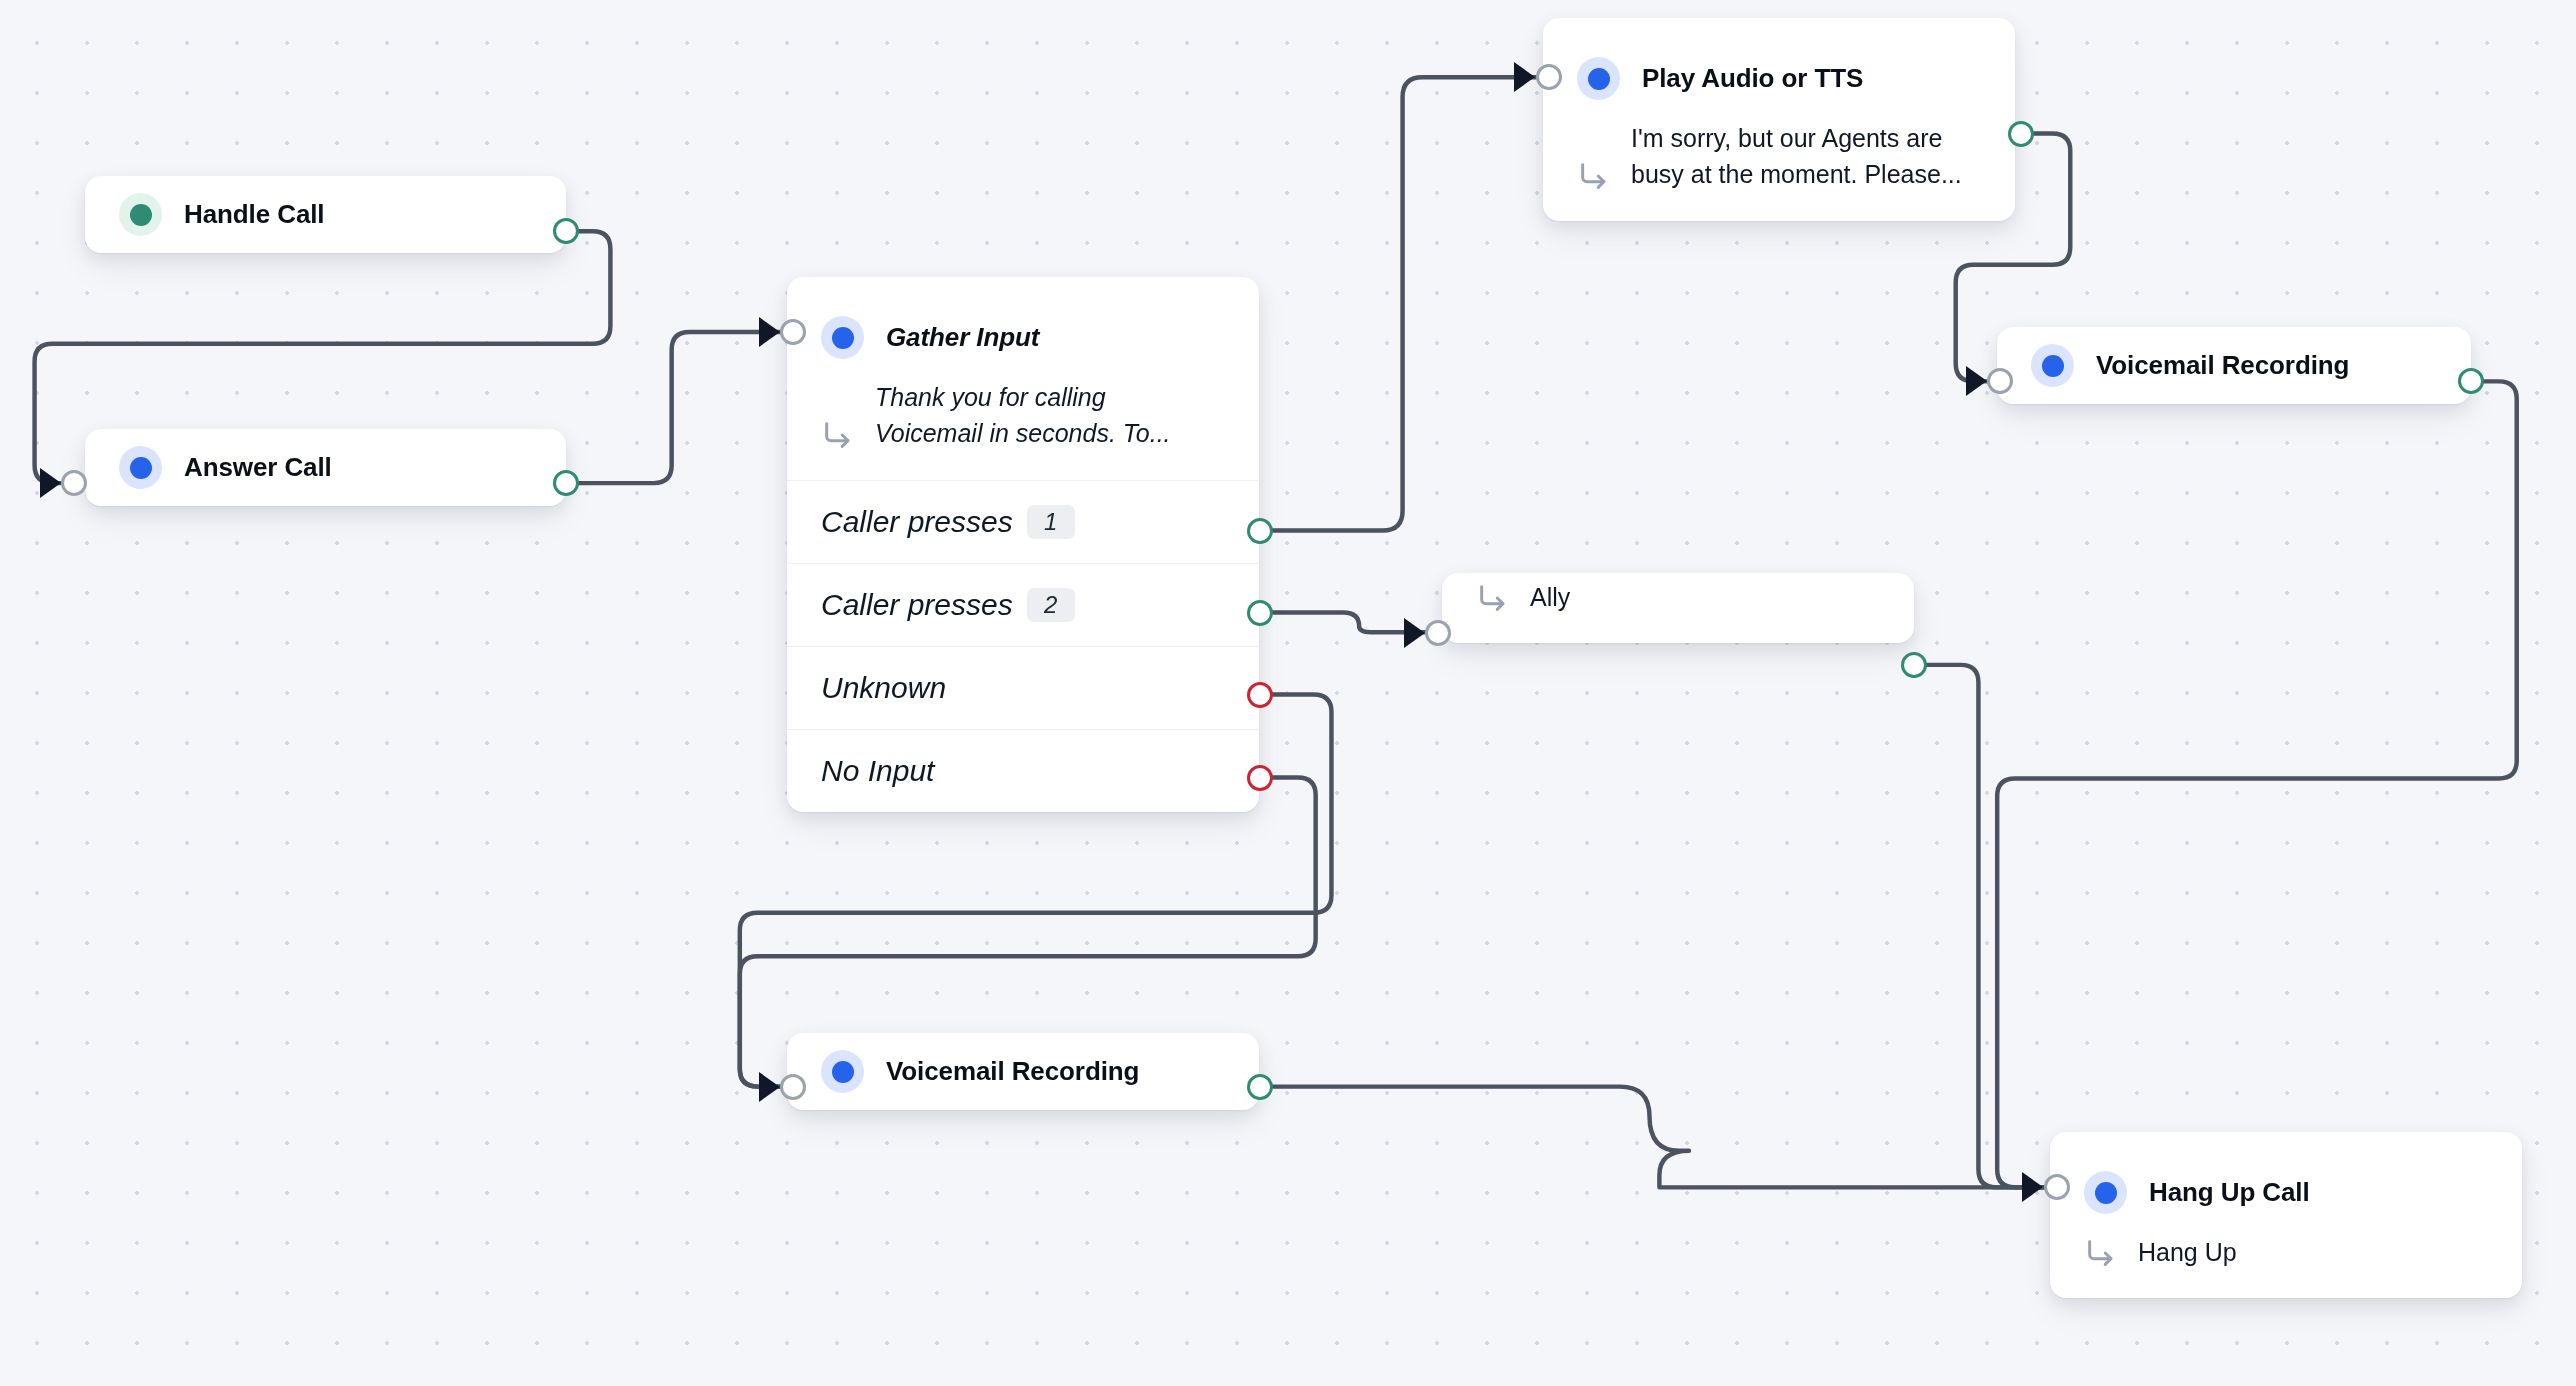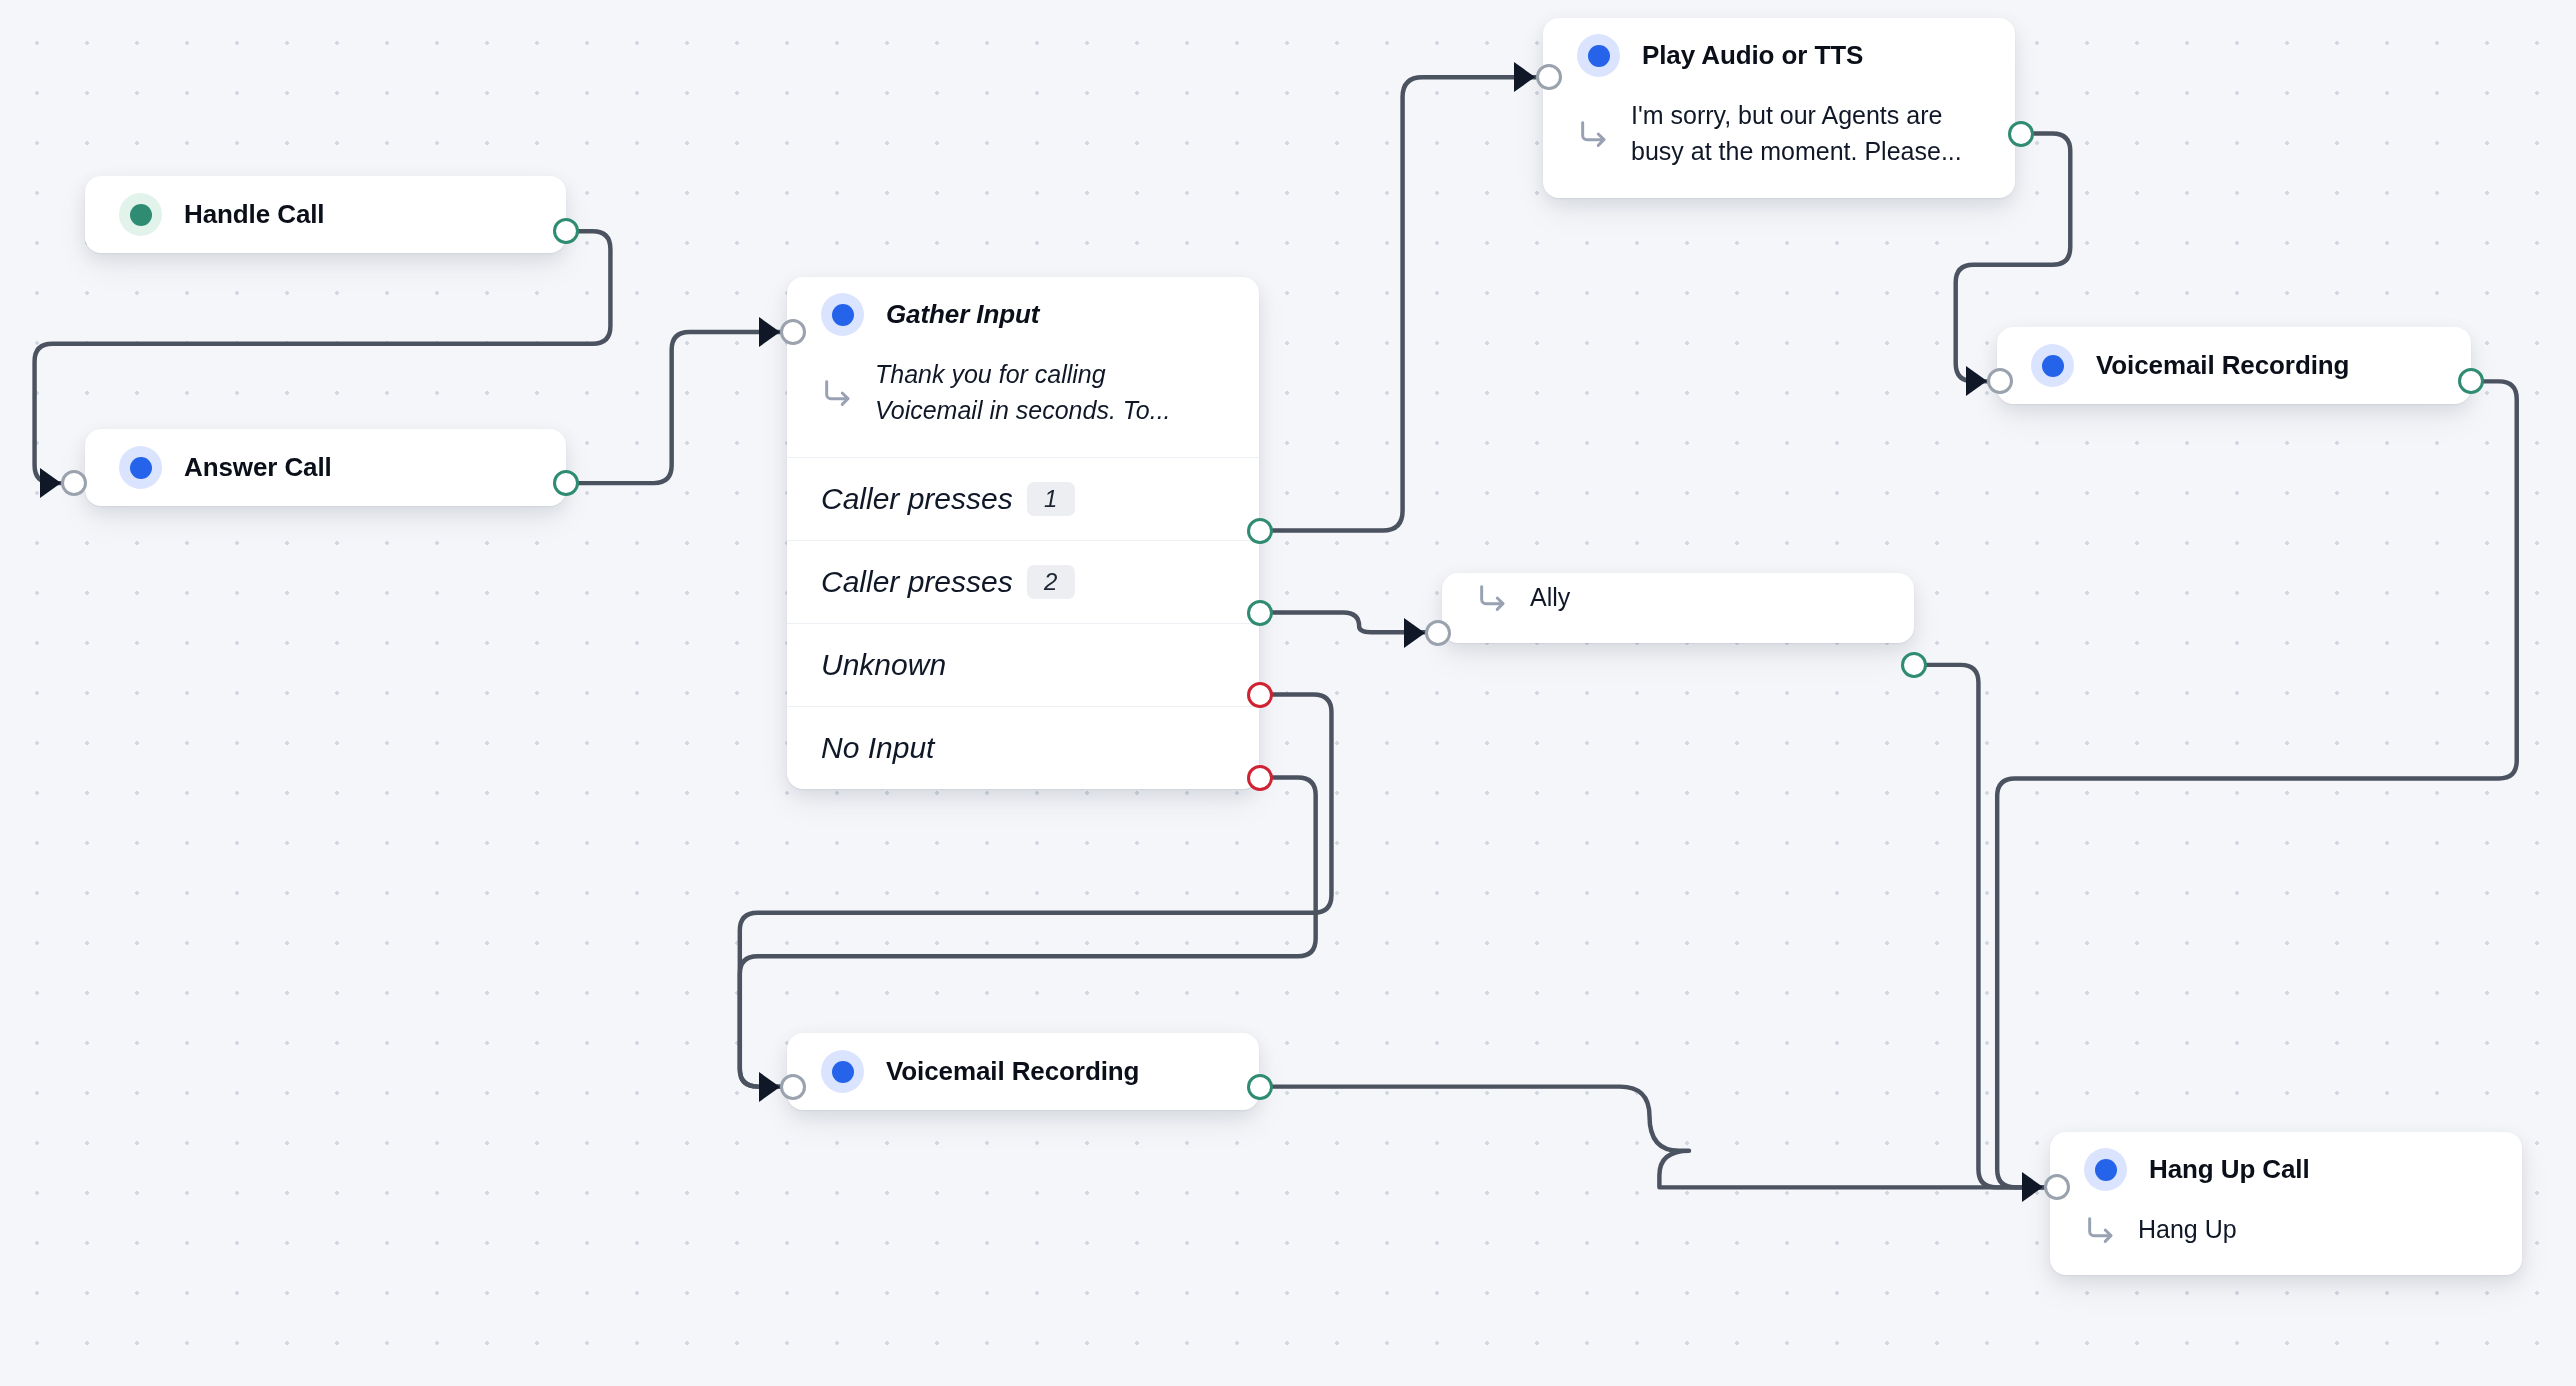--- a/index.html
+++ b/index.html
@@ -15,32 +15,32 @@
   }
   #canvas{position:relative;width:2576px;height:1387px;}
   #edge-layer{position:absolute;left:0;top:0;width:2576px;height:1387px;pointer-events:none;z-index:1;}
   .node{
     position:absolute;z-index:3;
     background:#ffffff;
     border-radius:16px;
     box-shadow:0 1px 2px rgba(16,24,40,.06),0 6px 18px rgba(16,24,40,.08),0 14px 34px rgba(16,24,40,.06);
   }
   .node-head{display:flex;align-items:center;gap:22px;padding:0 34px;height:77px;}
-  .node.has-sub .node-head{height:71px;padding-top:2px;}
+  .node.has-sub .node-head{height:71px;padding-top:25px;}
   .dot-wrap{
     width:43px;height:43px;border-radius:50%;
     display:flex;align-items:center;justify-content:center;flex:0 0 43px;
   }
   .dot-wrap.blue{background:#dbe4fe;}
   .dot-wrap.green{background:#e2f3ec;}
   .dot{width:22px;height:22px;border-radius:50%;}
   .dot.blue{background:#2563eb;}
   .dot.green{background:#2f8c72;}
   .node-title{font-size:26px;font-weight:700;color:#0b0f19;letter-spacing:-0.1px;white-space:nowrap;}
-  .node-sub{display:flex;align-items:center;gap:20px;padding:6px 34px 28px 34px;}
+  .node-sub{display:flex;align-items:flex-end;gap:20px;padding:6px 34px 28px 34px;}
   .sub-icon{flex:0 0 34px;width:34px;height:34px;margin-top:2px;color:#98a2b3;}
   .sub-text{font-size:25px;line-height:1.45;color:#101828;max-width:332px;}
   .sub-text.short{max-width:none;white-space:nowrap;}
   .rows{border-top:1px solid #eceff3;}
   .row{
     height:82px;display:flex;align-items:center;gap:14px;
     padding:0 34px;border-bottom:1px solid #eceff3;
   }
   .row:last-child{border-bottom:none;}
   .row-label{font-size:30px;color:#101828;}

